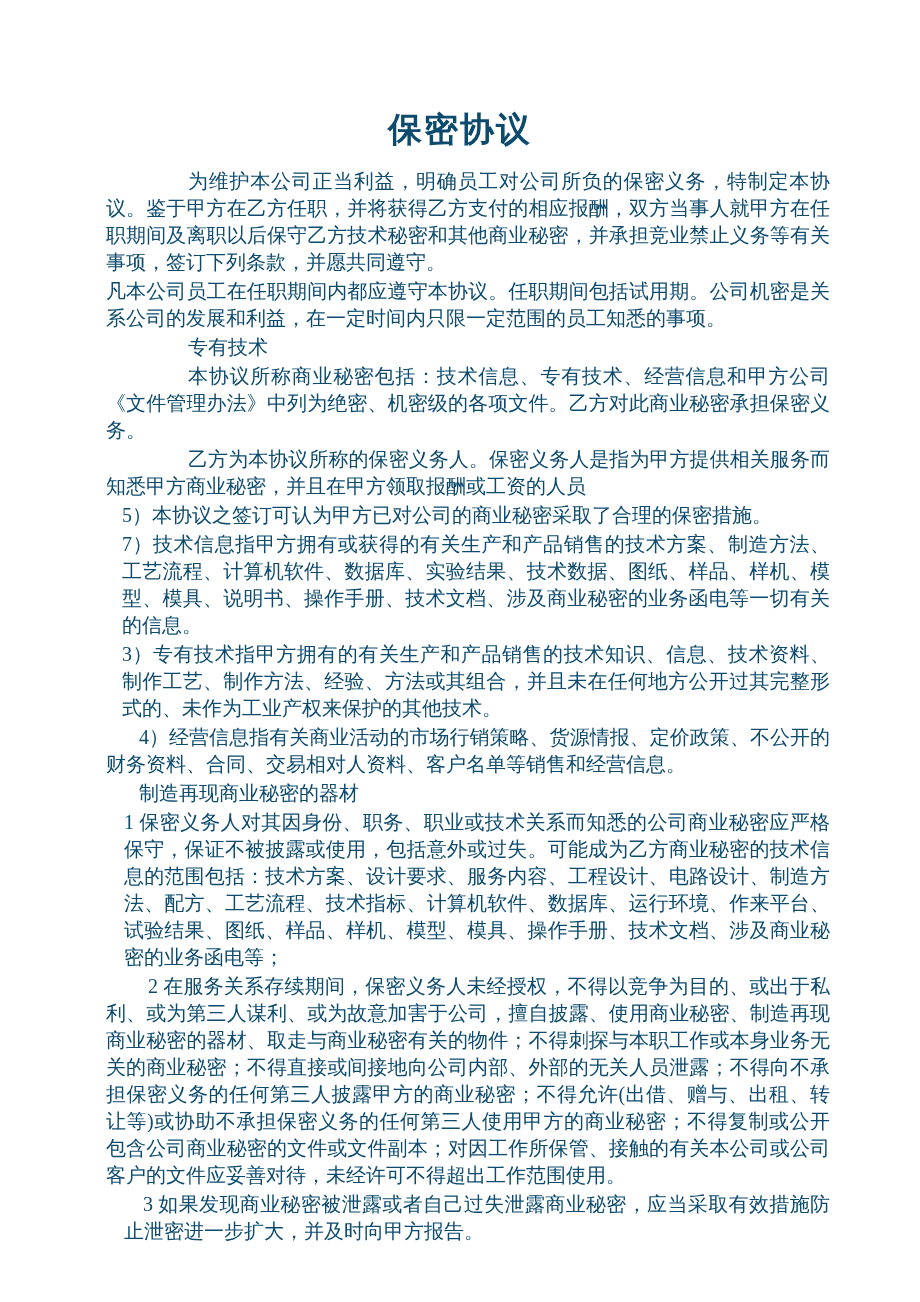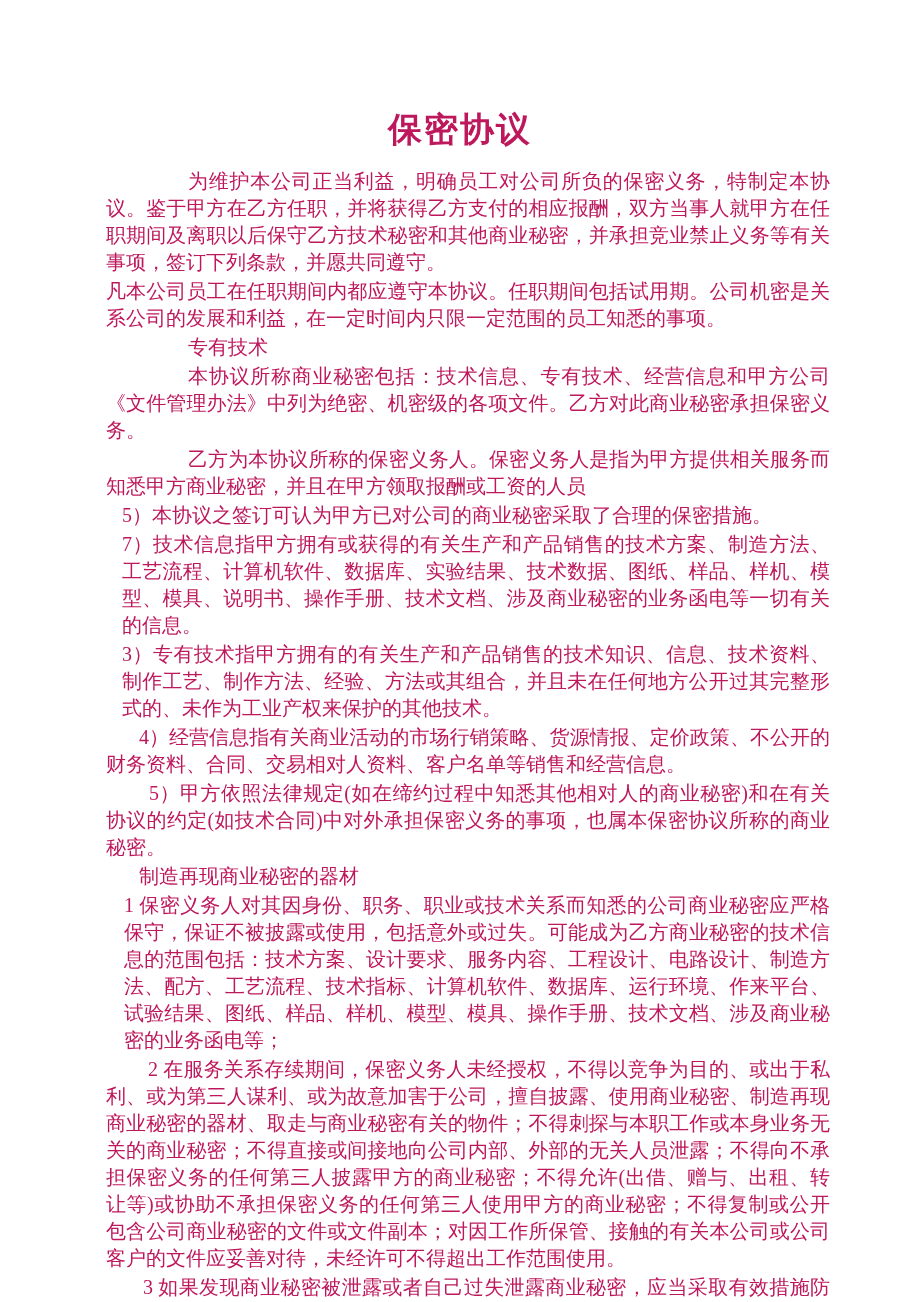--- a/index.html
+++ b/index.html
@@ -8,21 +8,21 @@
     background: #ffffff;
   }
   .page {
     position: relative;
     width: 920px;
     height: 1302px;
     background: #ffffff;
     box-sizing: border-box;
     padding: 108px 90px 0 90px;
     font-family: "Liberation Serif", "DejaVu Serif", serif;
-    color: #be185d;
+    color: #0c4a6e;
     font-size: 20px;
     line-height: 27px;
     overflow: hidden;
   }
   .doc-title {
     font-size: 34px;
     line-height: 44px;
     font-weight: bold;
     text-align: center;
     margin: 0 0 16px 0;
@@ -60,21 +60,20 @@
   <p class="indent-first-lg">乙方为本协议所称的保密义务人。保密义务人是指为甲方提供相关服务而知悉甲方商业秘密，并且在甲方领取报酬或工资的人员</p>
 
   <p class="block-sm">5）本协议之签订可认为甲方已对公司的商业秘密采取了合理的保密措施。</p>
 
   <p class="block-sm">7）技术信息指甲方拥有或获得的有关生产和产品销售的技术方案、制造方法、工艺流程、计算机软件、数据库、实验结果、技术数据、图纸、样品、样机、模型、模具、说明书、操作手册、技术文档、涉及商业秘密的业务函电等一切有关的信息。</p>
 
   <p class="block-sm">3）专有技术指甲方拥有的有关生产和产品销售的技术知识、信息、技术资料、制作工艺、制作方法、经验、方法或其组合，并且未在任何地方公开过其完整形式的、未作为工业产权来保护的其他技术。</p>
 
   <p class="hang-33">4）经营信息指有关商业活动的市场行销策略、货源情报、定价政策、不公开的财务资料、合同、交易相对人资料、客户名单等销售和经营信息。</p>
 
-  <p class="hang-43">5）甲方依照法律规定(如在缔约过程中知悉其他相对人的商业秘密)和在有关协议的约定(如技术合同)中对外承担保密义务的事项，也属本保密协议所称的商业秘密。</p>
 
   <p class="hang-33">制造再现商业秘密的器材</p>
 
   <p class="duty-1">1 保密义务人对其因身份、职务、职业或技术关系而知悉的公司商业秘密应严格保守，保证不被披露或使用，包括意外或过失。可能成为乙方商业秘密的技术信息的范围包括：技术方案、设计要求、服务内容、工程设计、电路设计、制造方法、配方、工艺流程、技术指标、计算机软件、数据库、运行环境、作来平台、试验结果、图纸、样品、样机、模型、模具、操作手册、技术文档、涉及商业秘密的业务函电等；</p>
 
   <p class="duty-2">2 在服务关系存续期间，保密义务人未经授权，不得以竞争为目的、或出于私利、或为第三人谋利、或为故意加害于公司，擅自披露、使用商业秘密、制造再现商业秘密的器材、取走与商业秘密有关的物件；不得刺探与本职工作或本身业务无关的商业秘密；不得直接或间接地向公司内部、外部的无关人员泄露；不得向不承担保密义务的任何第三人披露甲方的商业秘密；不得允许(出借、赠与、出租、转让等)或协助不承担保密义务的任何第三人使用甲方的商业秘密；不得复制或公开包含公司商业秘密的文件或文件副本；对因工作所保管、接触的有关本公司或公司客户的文件应妥善对待，未经许可不得超出工作范围使用。</p>
 
   <p class="duty-3">3 如果发现商业秘密被泄露或者自己过失泄露商业秘密，应当采取有效措施防止泄密进一步扩大，并及时向甲方报告。</p>
 
 </div>

